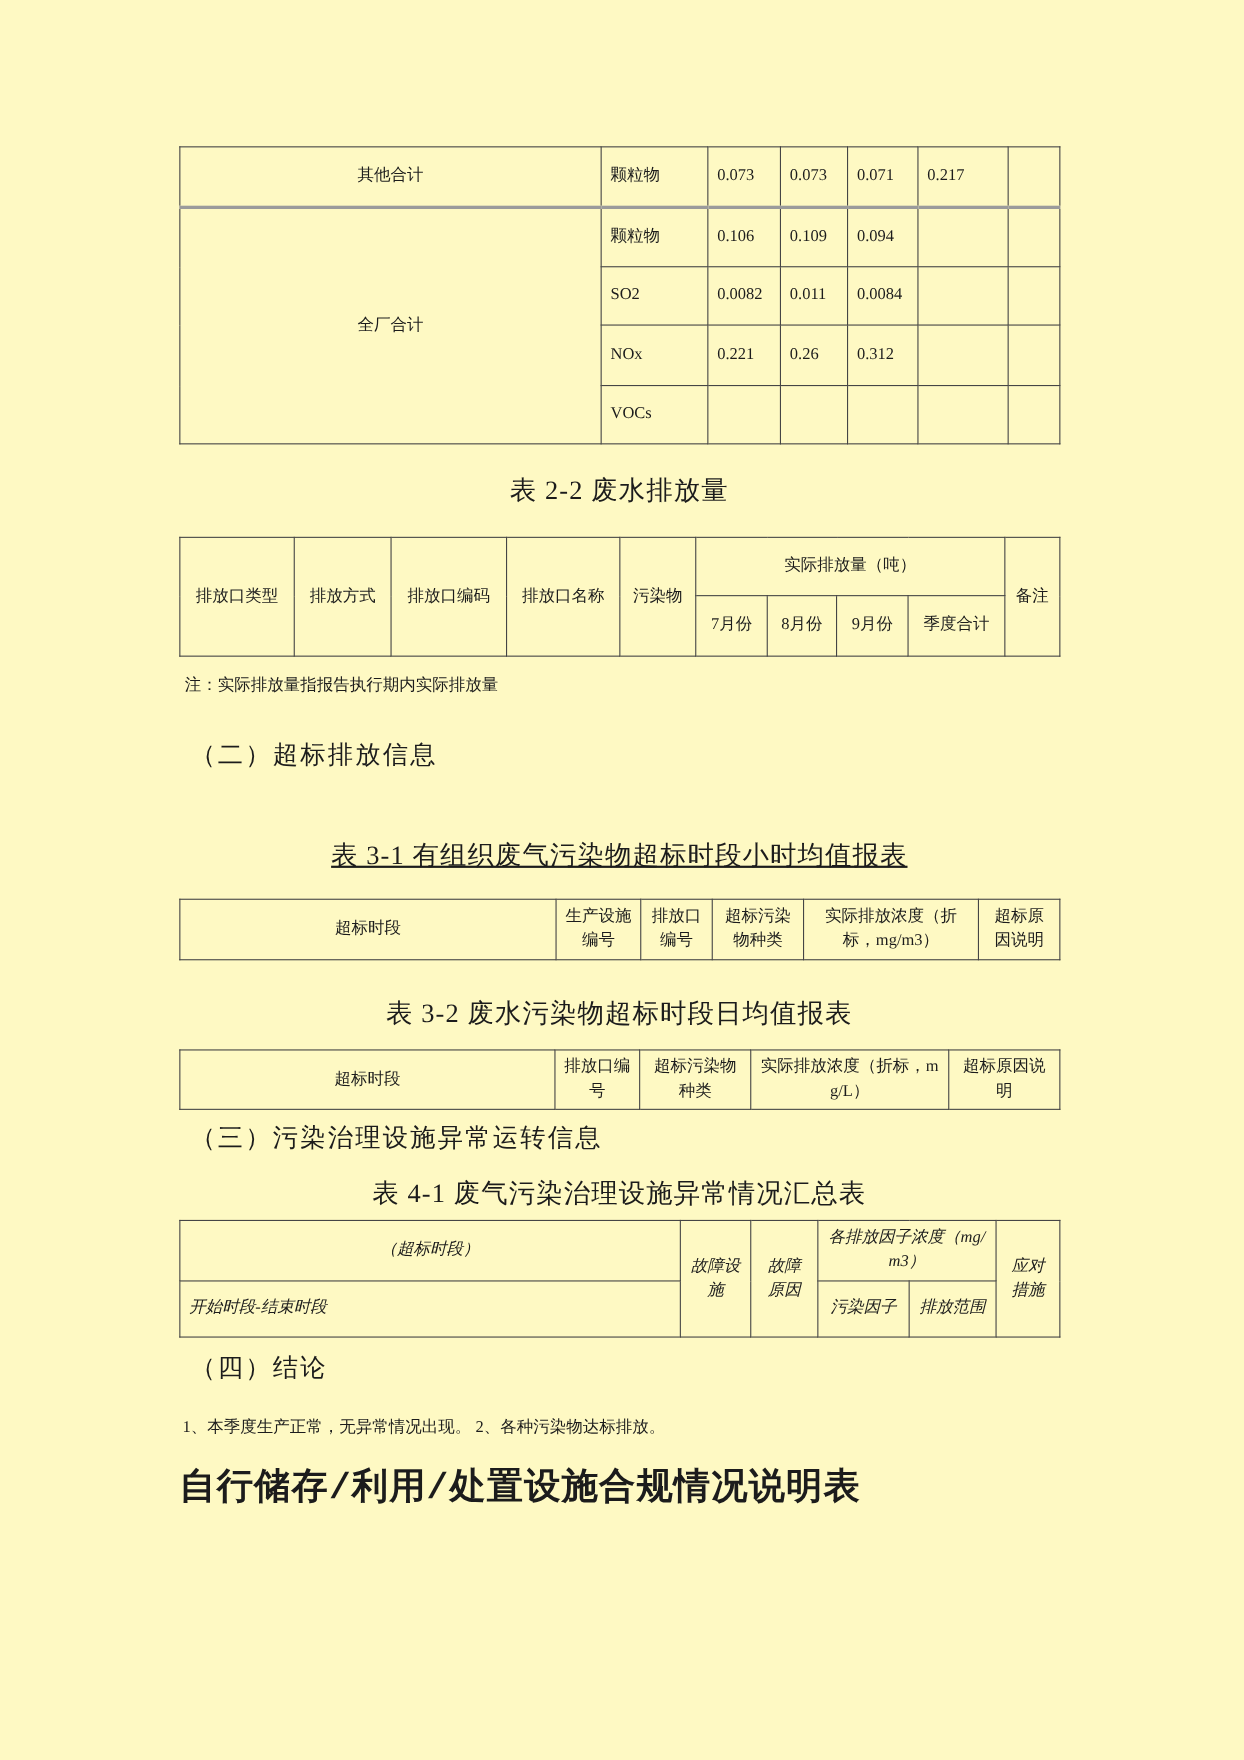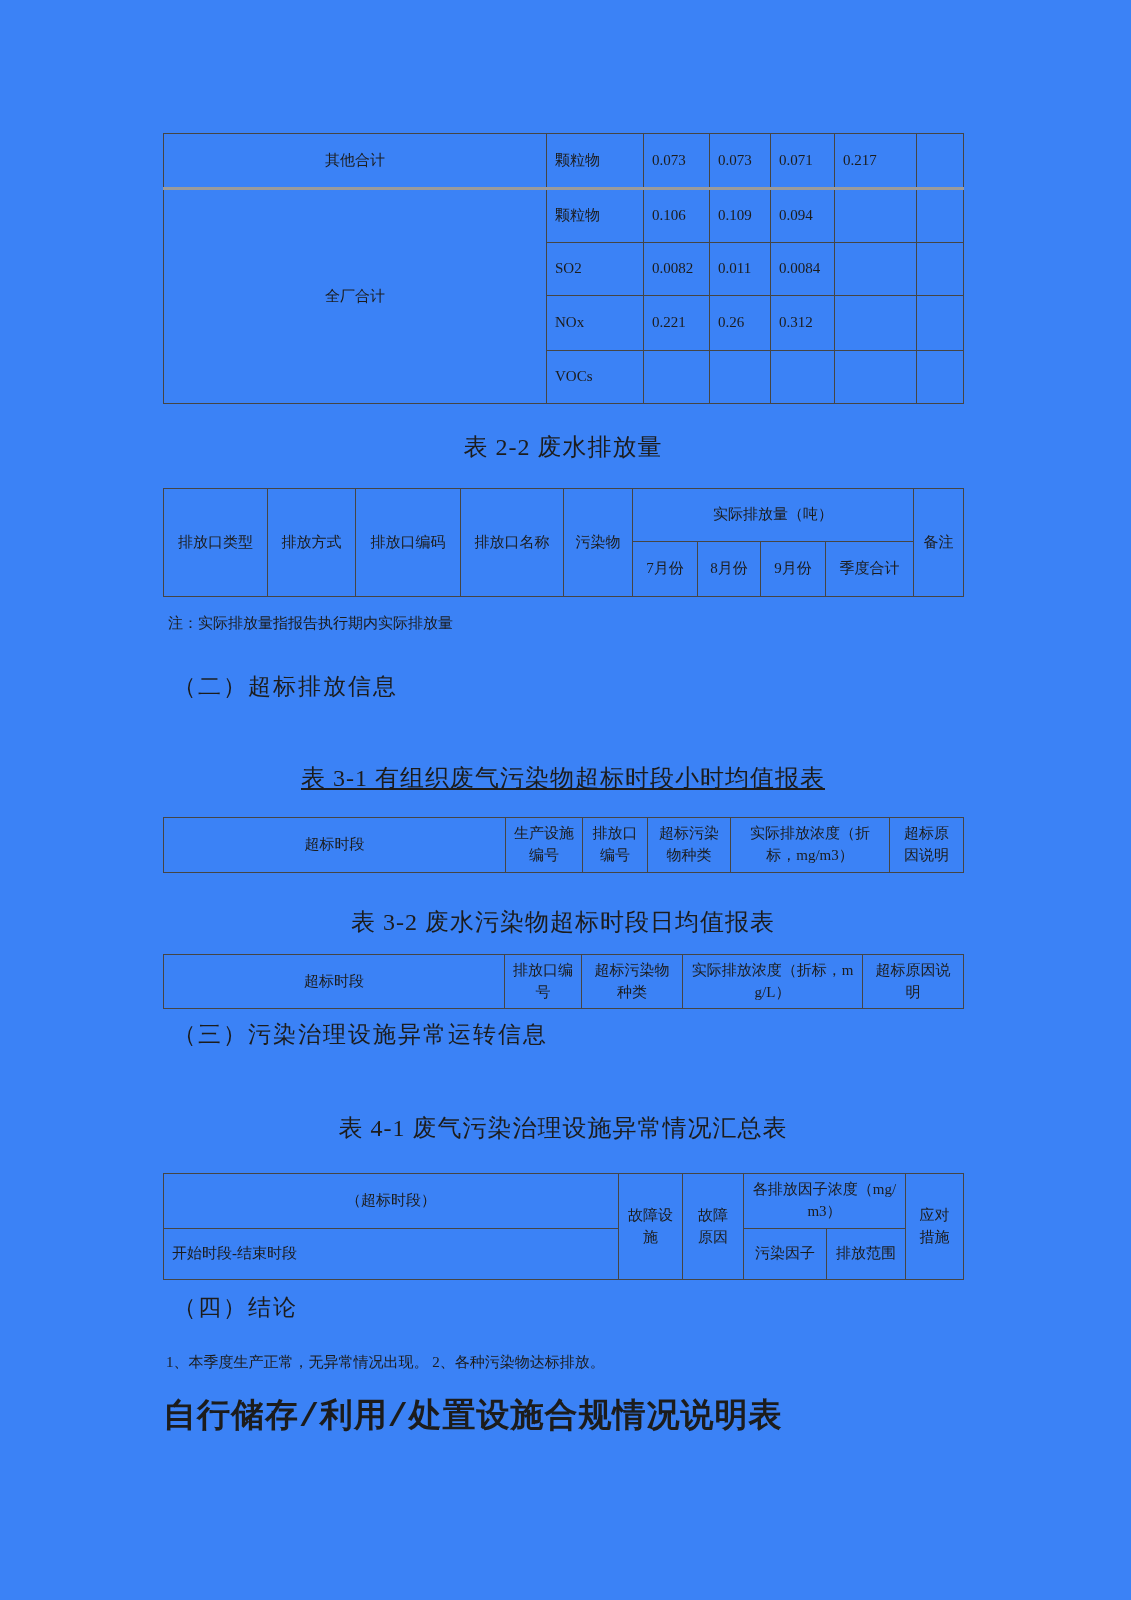--- a/index.html
+++ b/index.html
@@ -4,21 +4,21 @@
 <style>
   * { box-sizing: border-box; }
   html, body { margin: 0; padding: 0; }
   body {
     width: 1131px; height: 1600px;
     background: #ffffff;
     font-family: "Liberation Serif", "DejaVu Serif", serif;
     color: #1c1c1c;
     overflow: hidden;
   }
-  .page { position: relative; width: 1131px; height: 1600px; background: #3b82f6; }
+  .page { position: relative; width: 1131px; height: 1600px; background: #fef9c3; }
   .content { position: absolute; left: 163px; top: 133px; width: 800px; }
 
   table.tbl {
     border-collapse: collapse;
     table-layout: fixed;
     width: 800px;
   }
   table.tbl td {
     border: 1.5px solid #454545;
     padding: 2px 8px;
@@ -71,22 +71,22 @@
   }
 
   
   #t22 { margin-top: 28px; }
   #t22-note { margin-top: 16px; }
   #t31-title { margin-top: 62px; text-decoration: underline; }
   #t31 { margin-top: 26px; }
   #t32-title { margin-top: 36px; }
   #t32 { margin-top: 19px; }
   #s3-heading { margin-top: 10px; }
-  #t41-title { margin-top: 64px; }
-  #t41 { margin-top: 32px; }
+  #t41-title { margin-top: 22px; }
+  #t41 { margin-top: 10px; font-style: italic; }
   #s4-heading { margin-top: 12px; }
 </style>
 </head>
 <body>
 
 <div class="page">
   <div class="content">
 
     <table class="tbl" id="gas-table">
       <colgroup>

